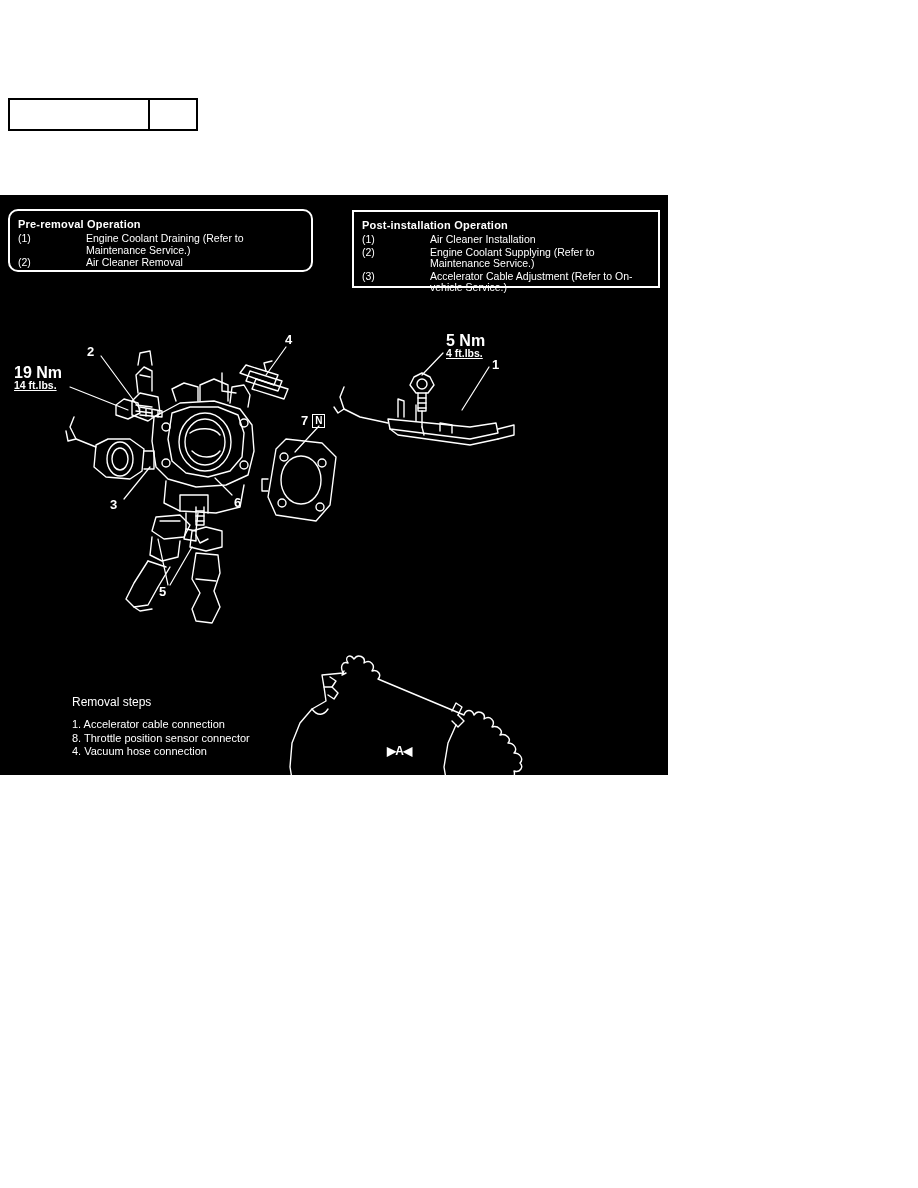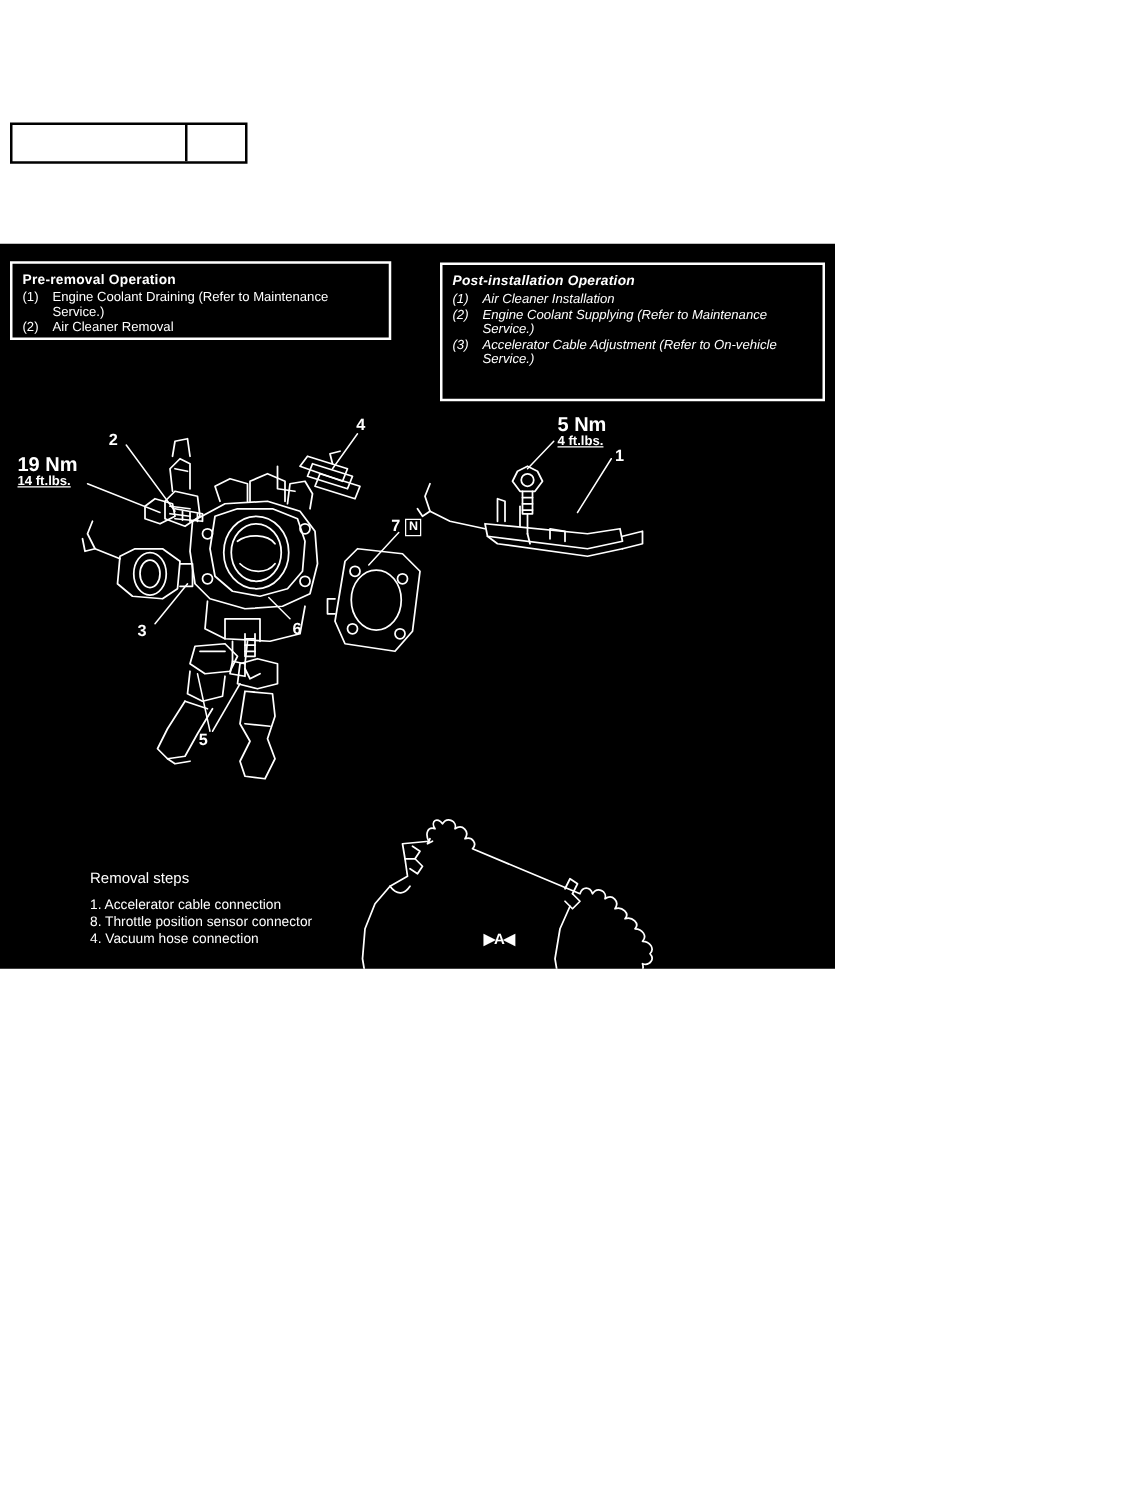--- a/index.html
+++ b/index.html
@@ -62,27 +62,27 @@
     box-sizing: border-box;
     background: #000000;
     color: #ffffff;
     padding: 7px 8px 8px 8px;
   }
   #pre-removal-box {
     left: 8px;
     top: 14px;
     width: 305px;
     height: 63px;
+    border-radius: 10px;
   }
   #post-install-box {
     left: 352px;
     top: 15px;
     width: 308px;
-    height: 111px;
-    font-style: italic;
+    height: 78px;
   }
   .op-title {
     font-size: 11px;
     font-weight: bold;
     letter-spacing: 0.2px;
     margin-bottom: 2px;
     line-height: 13px;
   }
   .op-list {
     list-style: none;
@@ -93,20 +93,21 @@
     display: flex;
     font-size: 10.5px;
     line-height: 11.5px;
     margin-bottom: 1px;
   }
   .op-num {
     flex: 0 0 24px;
   }
   .op-text {
     flex: 1 1 auto;
+    margin-left: 44px;
   }
 
   
   .callout {
     position: absolute;
     color: #ffffff;
     font-size: 13px;
     font-weight: bold;
     line-height: 13px;
   }
@@ -387,21 +388,21 @@
     <span class="nm">5 Nm</span>
     <span class="ftlb">4 ft.lbs.</span>
   </div>
 
   <div class="callout" id="callout-2" style="left:87px; top:150px;">2</div>
 
   <div class="callout" id="callout-4" style="left:285px; top:138px;">4</div>
 
   <div class="callout" id="callout-1" style="left:492px; top:163px;">1</div>
 
-  <div class="callout" id="callout-7" style="left:313px; top:219px;">
+  <div class="callout" id="callout-7" style="left:301px; top:219px;">
     <span>7</span><span class="n-badge">N</span>
   </div>
 
   <div class="callout" id="callout-3" style="left:110px; top:303px;">3</div>
 
   <div class="callout" id="callout-6" style="left:234px; top:301px;">6</div>
 
   <div class="callout" id="callout-5" style="left:159px; top:390px;">5</div>
 
   <div id="removal-steps">

